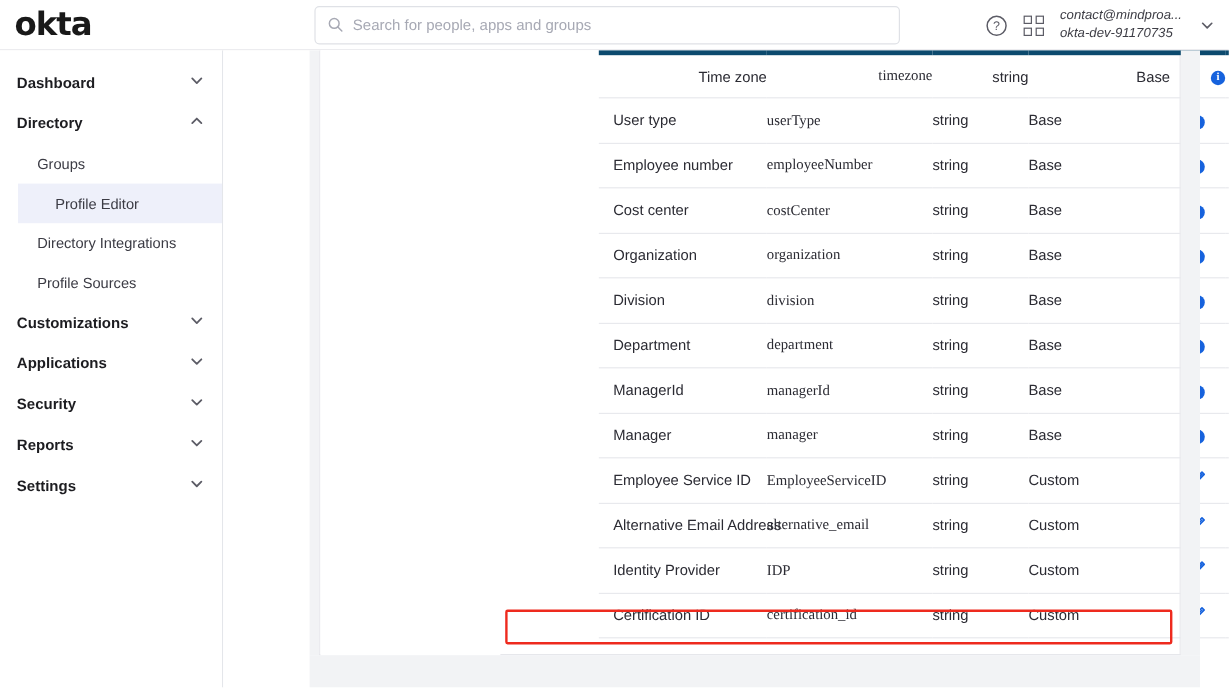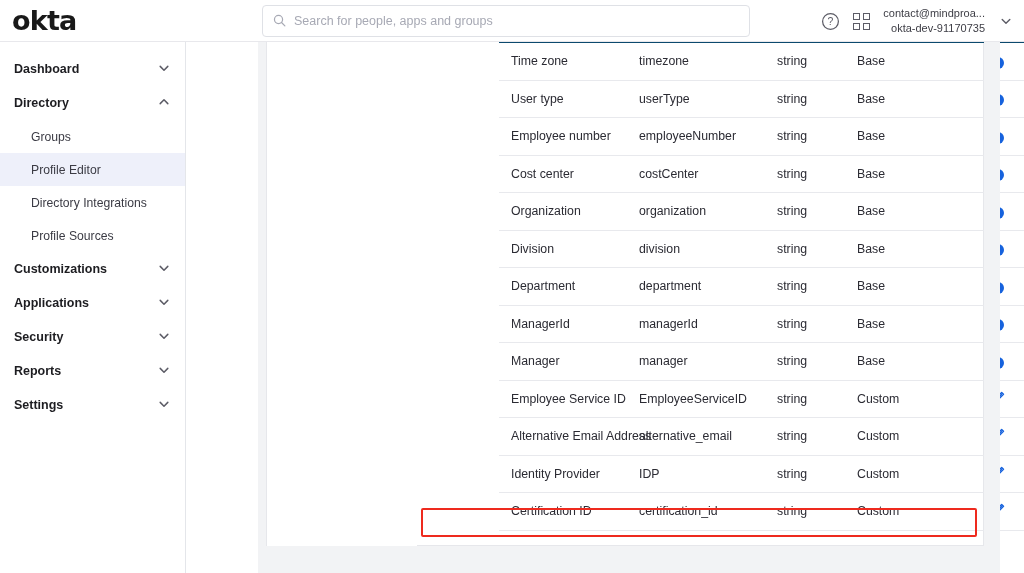--- a/index.html
+++ b/index.html
@@ -38,40 +38,40 @@
   }
   .search-input::placeholder { color:#a7a9b4; }
 
   .topright {
     position:absolute; right:12px; top:0; height:42px;
     display:flex; align-items:center; gap:13px;
   }
   .icon-btn { display:flex; align-items:center; justify-content:center; cursor:pointer; }
   .waffle { display:grid; grid-template-columns:7px 7px; grid-gap:3px; }
   .waffle i { display:block; width:7px; height:7px; border:1.4px solid #5c5c66; }
-  .acct { text-align:right; line-height:1.32; }
+  .acct { line-height:1.32;font-style:italic; }
   .acct div { font-size:11px; color:#3d3d45; white-space:nowrap; }
   .chev-acct { margin-left:2px; }
 
   
   .sidebar {
     position:absolute; left:0; top:42px; width:186px; height:531px;
     background:#ffffff; border-right:1px solid #e4e6ea;
     padding-top:10px;
   }
   .nav-top {
     display:flex; align-items:center; justify-content:space-between;
     height:34px; padding:0 15px 0 14px; cursor:pointer;
   }
   .nav-top span.lbl { font-size:12.5px; font-weight:700; color:#1d1d21; }
   .nav-sub {
     display:flex; align-items:center; height:33px;
     padding-left:31px; cursor:pointer; font-size:12.2px; color:#3b3b44;
   }
-  .nav-sub.active { background:#eef0fa; }
+  .nav-sub.active { background:#eef0fa;margin-left:15px; }
 
   
   .main {
     position:absolute; left:186px; top:42px;
     width:838px; height:531px; background:#ffffff;
   }
   .gutter-l { position:absolute; left:72px; top:0; width:8px; height:504px; background:#f2f3f5; }
   .panel {
     position:absolute; left:80px; top:0; width:718px; height:504px;
     background:#ffffff; border-left:1px solid #e6e7eb; border-right:1px solid #e6e7eb;
@@ -85,27 +85,27 @@
   .tbl {
     position:absolute; left:232px; top:0; width:566px;
     border-collapse:collapse; table-layout:fixed;
   }
   .tbl td {
     height:37.5px; font-size:12.3px; color:#2b2b33;
     border-bottom:1px solid #e8e9ed; vertical-align:middle;
     padding:0; white-space:nowrap;
   }
   .c-name  { width:140px; padding-left:12px !important; }
-  .c-var   { width:138px; font-family:Liberation Sans, sans-serif; font-size:11px; color:#3a3a42; }
+  .c-var   { width:138px; font-family:Liberation Serif, serif; font-size:11px; color:#3a3a42; }
   .c-type  { width:80px; }
   .c-attr  { width:118px; }
   .c-a1    { width:46px; text-align:center; }
   .c-a2    { width:44px; text-align:center; }
 
-  .tbl tr:first-child td { border-top:1px solid #0c4a6e; }
+  .tbl tr:first-child td { border-top:4px solid #0c4a6e;text-align:right; }
   .tbl tr:last-child td { border-bottom:1px solid #e8e9ed; }
 
   .act { display:inline-flex; align-items:center; justify-content:center; cursor:pointer; }
 
   
   .info-dot {
     width:12px; height:12px; border-radius:50%;
     background:#1662dd; display:inline-flex;
     align-items:center; justify-content:center;
     color:#fff; font-size:9px; font-weight:700;

